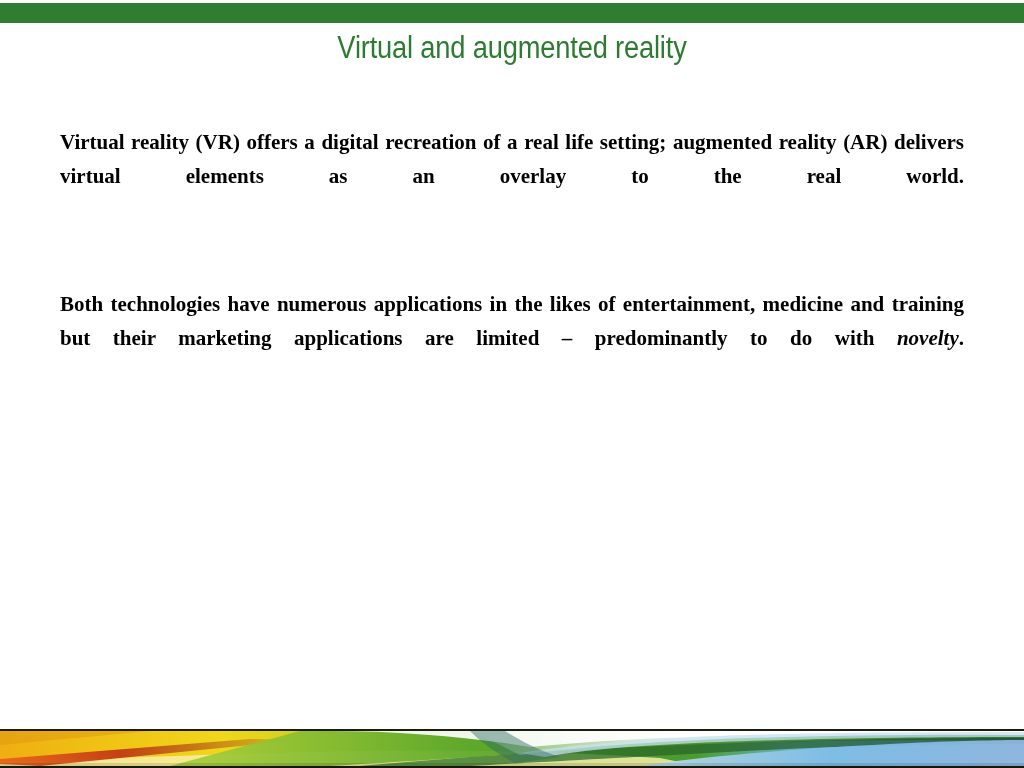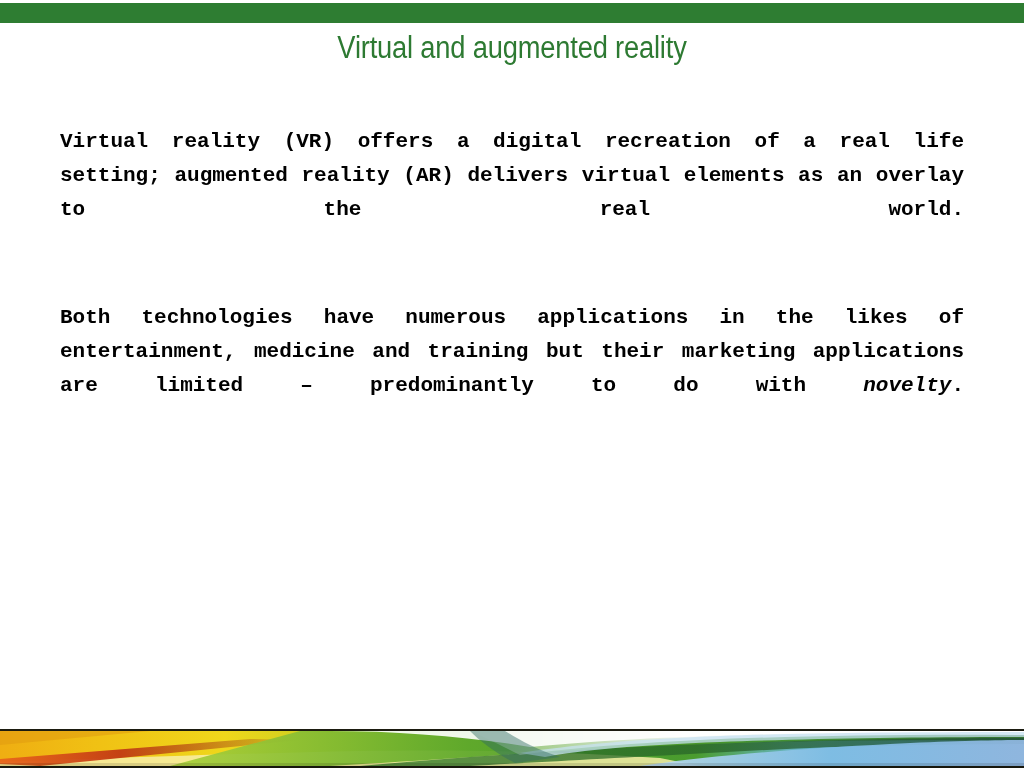--- a/index.html
+++ b/index.html
@@ -43,31 +43,31 @@
   }
 
   
   #body-copy {
     position: absolute;
     left: 60px;
     top: 125px;
     width: 904px;
   }
   .para {
-    font-family: Liberation Mono, monospace;
+    font-family: Liberation Serif, serif;
     font-size: 21px;
     font-weight: bold;
     line-height: 34px;
     color: #000000;
     text-align: justify;
     text-justify: inter-word;
     margin: 0;
   }
   .para + .para {
-    margin-top: 40px;
+    margin-top: 60px;
   }
   
   .para::after {
     content: "";
     display: inline-block;
     width: 100%;
   }
   .para .last-line::after {
     content: none;
   }

